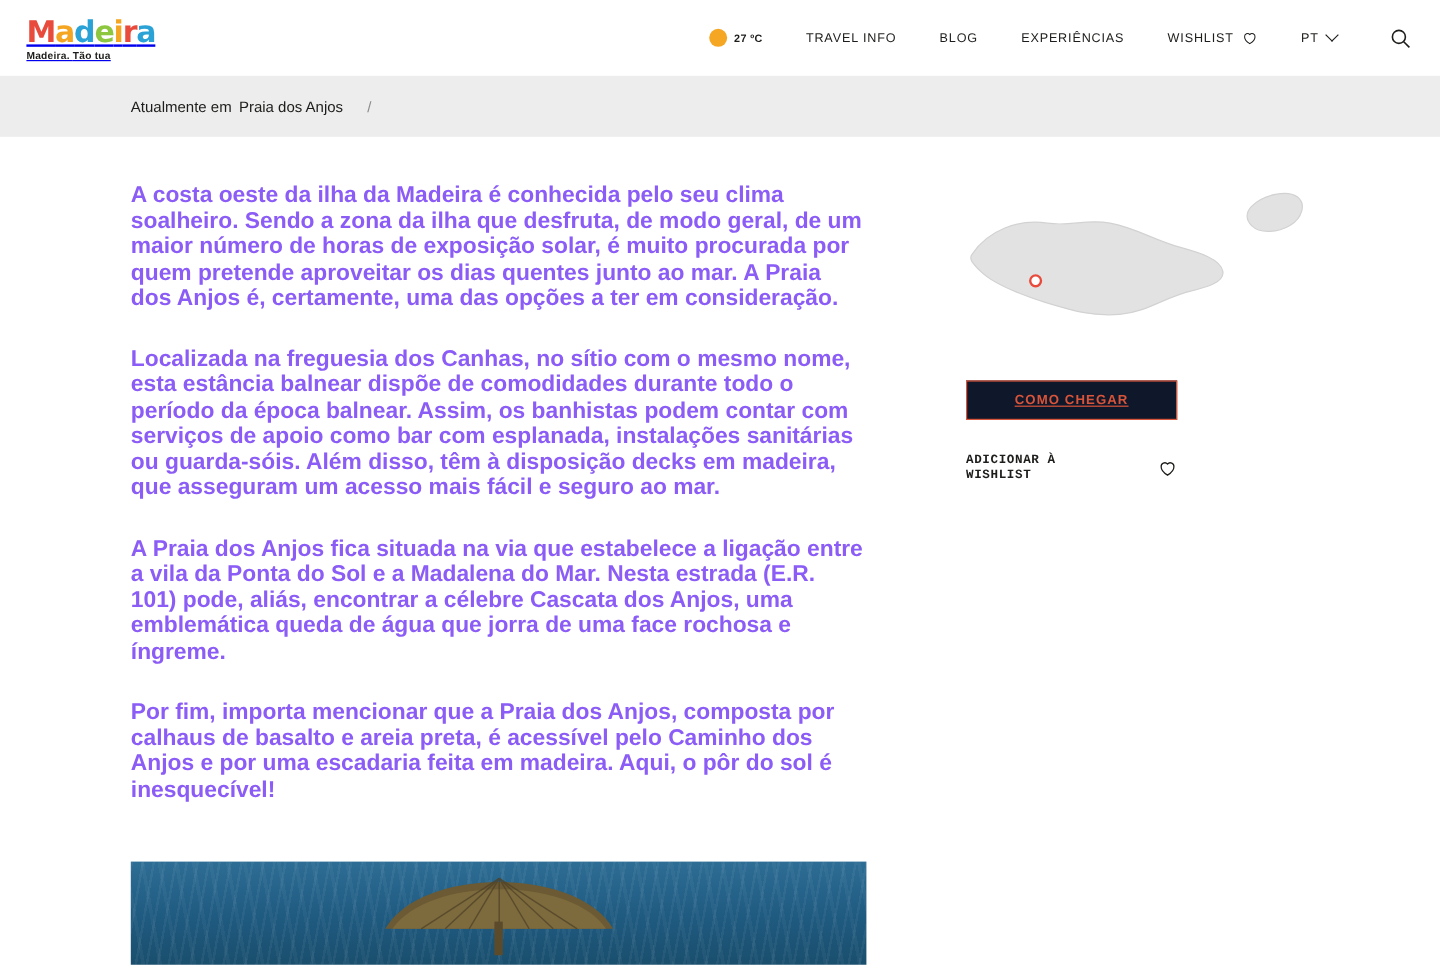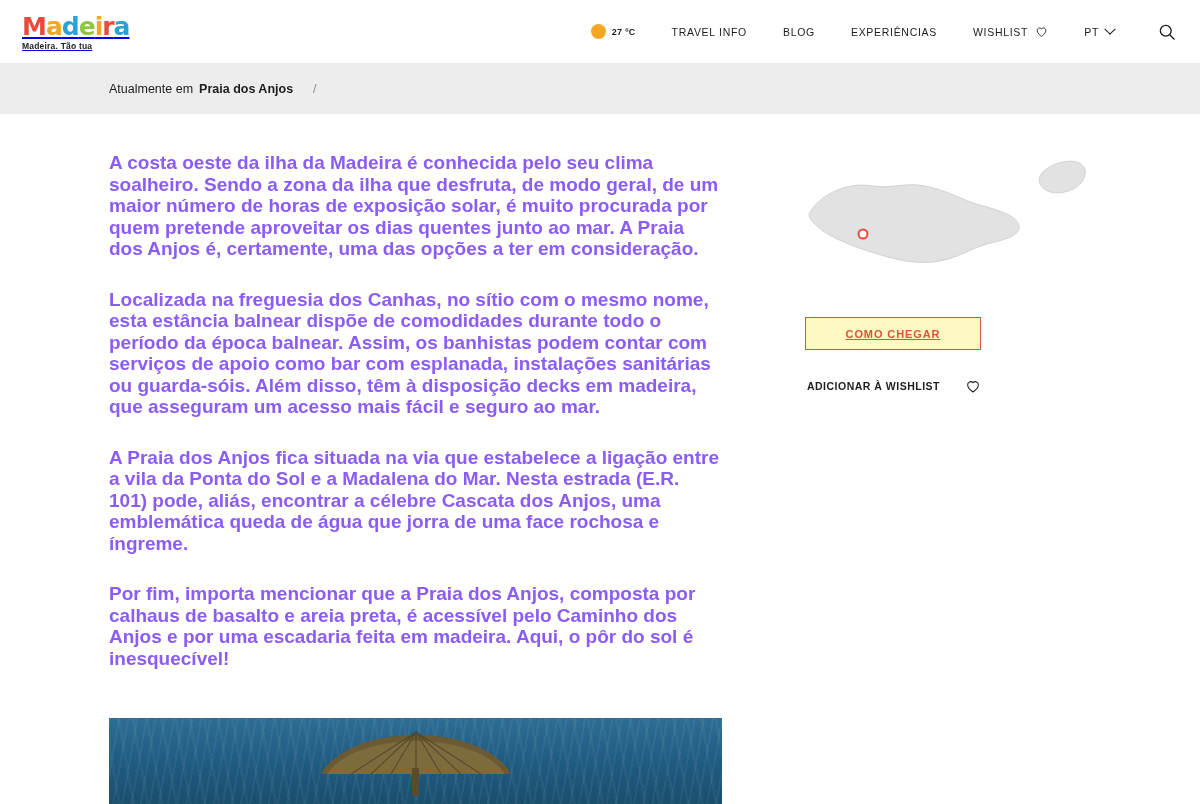--- a/index.html
+++ b/index.html
@@ -124,21 +124,21 @@
     height: 51px;
     background: #ededed;
     display: flex;
     align-items: center;
     padding-left: 109px;
     font-size: 12.5px;
     color: #1d1d1b;
     gap: 6px;
   }
   .crumbbar .cur-label { font-weight: 400; }
-  .crumbbar .cur-place { font-weight: 700; }
+  .crumbbar .cur-place { font-weight: 400; }
   .crumbbar .sep { margin-left: 14px; color: #8c8c8c; }
 
   
   .main {
     display: flex;
     padding: 0 109px;
     position: relative;
   }
   .col-left { width: 614px; padding-top: 38px; }
   .col-right { flex: 1; padding-top: 40px; padding-left: 83px; }
@@ -190,38 +190,39 @@
     width: 290px;
     height: 150px;
     margin-left: 0px;
   }
   .map-box svg { display: block; }
   .btn-como {
     margin-top: 13px;
     width: 176px;
     height: 33px;
     border: 1px solid #d8543a;
-    background: #fef9c3;
+    background: #0f172a;
     color: #d8543a;
     font-size: 11px;
     font-weight: 700;
     letter-spacing: .9px;
     display: flex;
     align-items: center;
     justify-content: center;
     cursor: pointer;
   }
   .btn-como span { text-decoration: underline; }
   .wishlist-add {
     margin-top: 28px;
     width: 176px;
     display: flex;
     align-items: center;
     justify-content: flex-end;
     gap: 25px;
+    font-family: Liberation Mono, monospace;
   }
   .wishlist-add .lbl {
     font-size: 10.5px;
     font-weight: 700;
     letter-spacing: .5px;
     color: #1d1d1b;
   }
 </style>
 </head>
 <body>

